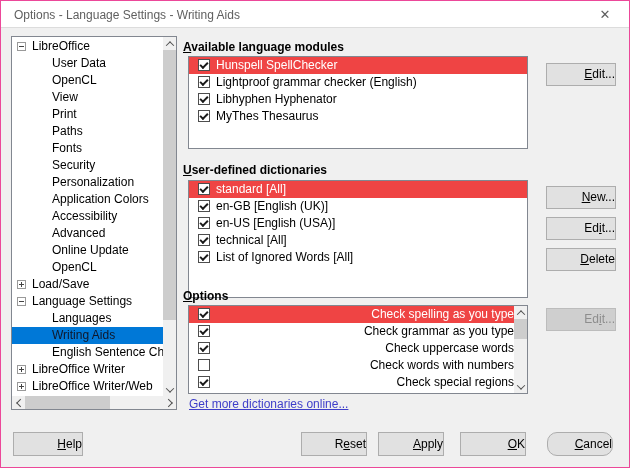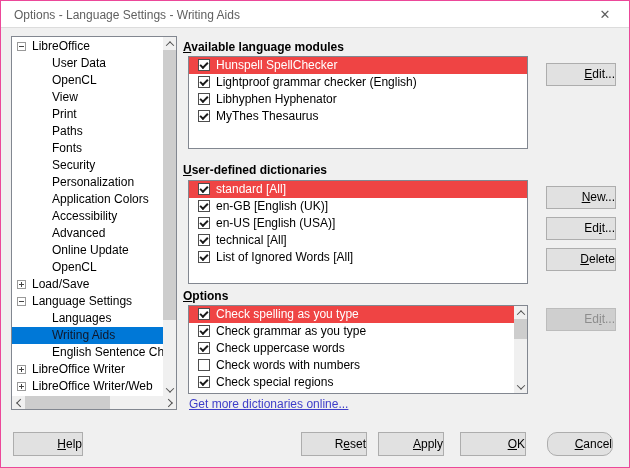--- a/index.html
+++ b/index.html
@@ -37,25 +37,25 @@
   .sb-thumb { position:absolute; background:#cdcdcd; }
   .tree-vthumb { left:0; top:13px; width:13px; height:270px; }
   .tree-hthumb { left:13px; top:0; width:85px; height:13px; }
 
   
   .section-label { position:absolute; font-size:12px; font-weight:bold; color:#000; white-space:nowrap; }
 
   
   .listbox { position:absolute; background:#fff; border:1px solid #828790; overflow:hidden; }
   #modules-list { left:187px; top:55px;  width:340px; height:93px; }
-  #dict-list    { left:187px; top:179px; width:340px; height:104px; }
+  #dict-list    { left:187px; top:179px; width:340px; height:118px; }
   #options-list { left:187px; top:304px; width:340px; height:89px; }
   .lrow { height:17px; line-height:17px; position:relative; font-size:12px; padding-left:27px; white-space:nowrap; overflow:hidden; color:#000; }
   .lrow.sel { background:#ef4444; color:#fff; }
-  #options-list .lrow { margin-right:13px; }
+  #options-list .lrow { margin-right:13px;text-align:right; }
   .cb { position:absolute; left:9px; top:2px; width:12px; height:12px; border:1px solid #4d4d4d; background:#fff; }
   .cb.checked::after { content:""; position:absolute; left:1px; top:2px; width:6px; height:3px;
     border-left:2px solid #1a1a1a; border-bottom:2px solid #1a1a1a; transform:rotate(-45deg); }
   .opt-vscroll { position:absolute; right:0; top:0; width:13px; height:100%; }
   .opt-vthumb { left:0; top:13px; width:13px; height:20px; }
 
   
   .btn { position:absolute; width:70px; height:23px; background:#e1e1e1; border:1px solid #adadad; font-size:12px; text-align:right; line-height:21px; color:#000; cursor:default; }
   .btn.disabled { background:#cfcfcf; border-color:#bcbcbc; color:#8d8d8d; }
   #btn-edit-modules { left:545px; top:62px; }

